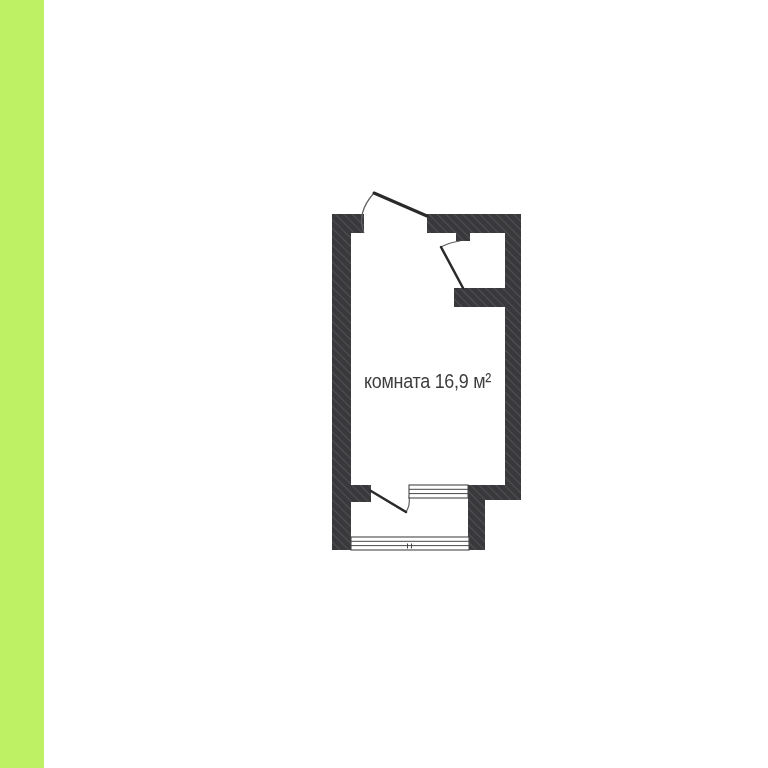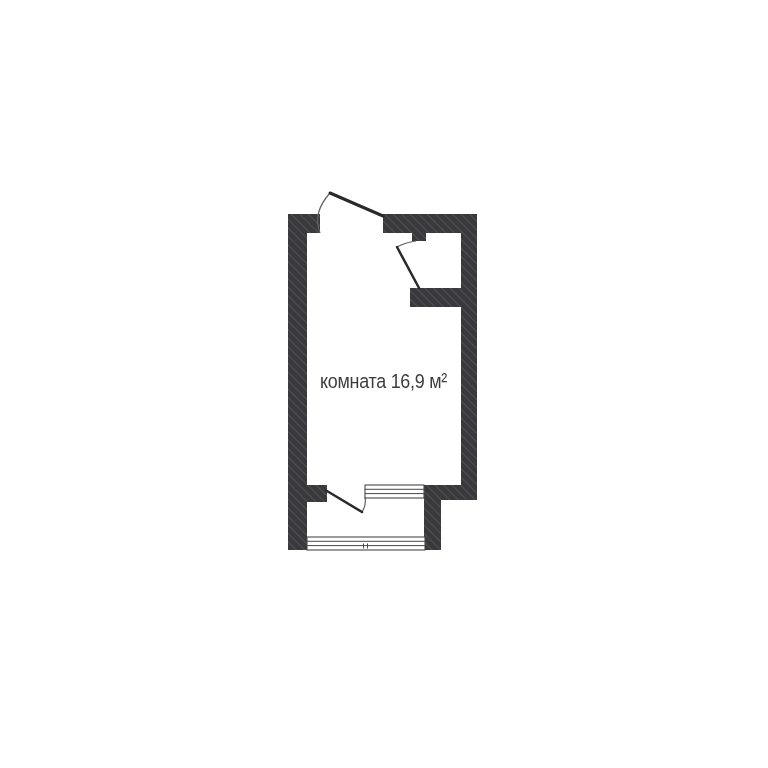--- a/index.html
+++ b/index.html
@@ -8,21 +8,22 @@
     width: 768px;
     height: 768px;
     background: #ffffff;
     overflow: hidden;
     font-family: "Liberation Sans", sans-serif;
   }
   .page {
     position: relative;
     width: 672px;
     height: 768px;
-    background: #d946ef;
+    background: #bef264;
+    padding-left: 44px;
   }
   svg { display: block; }
   .room-label {
     font-family: "Liberation Sans", sans-serif;
     font-size: 20.5px;
     font-weight: 500;
     letter-spacing: -0.3px;
   }
 </style>
 </head>

